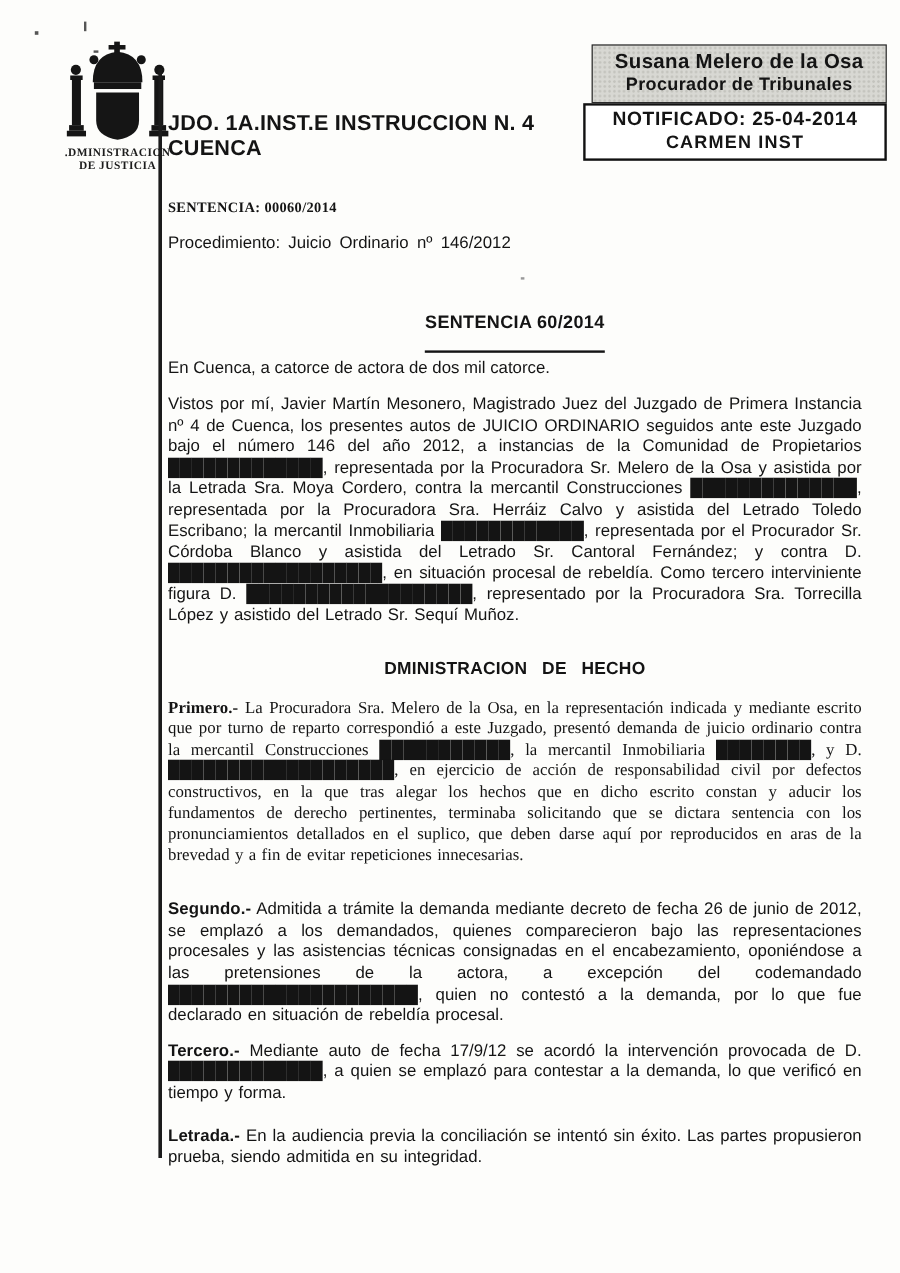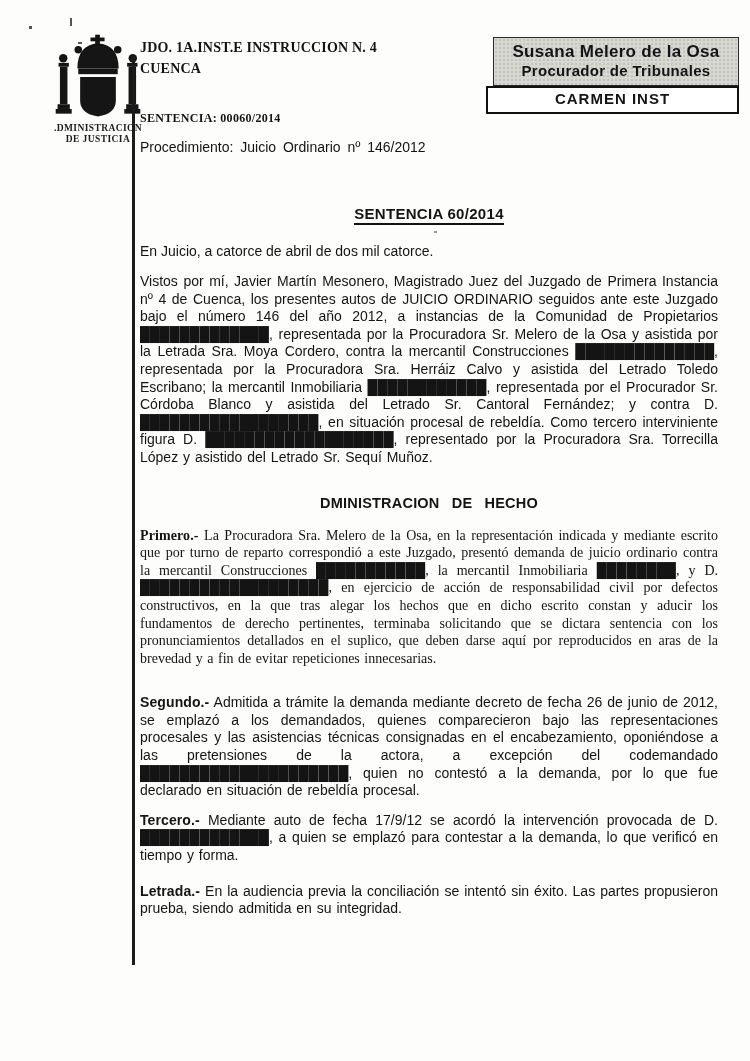--- a/index.html
+++ b/index.html
@@ -40,34 +40,34 @@
     border:2.5px solid #111;
     background:#fff;
     padding:2px 2px 4px 2px;
     text-align:center;
   }
   .stamp-bottom .l1{font-size:16px;font-weight:bold;letter-spacing:0.6px;line-height:20px;}
   .stamp-bottom .l2{font-size:15px;font-weight:bold;letter-spacing:1px;line-height:18px;}
   
   .content{position:absolute;left:140px;top:0;width:578px;}
   .court-name{
-    margin-top:37px;
-    font-family:Liberation Serif, serif;
-    font-weight:bold;font-size:14px;line-height:21px;letter-spacing:0.2px;
+    margin-top:92px;
+    font-family:Liberation Sans, sans-serif;
+    font-weight:bold;font-size:18px;line-height:21px;letter-spacing:0.2px;
   }
   .sentencia-ref{
     margin-top:32px;
     font-family:"Liberation Serif", serif;
     font-weight:bold;font-size:12px;letter-spacing:0.3px;
   }
   .procedimiento{margin-top:13px;font-size:14px;word-spacing:3px;}
   .doc-title{margin-top:50px;text-align:center;}
   .doc-title span{
     font-size:15px;font-weight:bold;letter-spacing:0.3px;
-    border-bottom:2.5px solid #141414;padding-bottom:1px;
+    border-bottom:2.5px solid #141414;padding-bottom:15px;
   }
   .date-line{margin-top:20px;font-size:14px;}
   .para{
     text-align:justify;
     font-size:14px;line-height:17.6px;
     word-spacing:1px;
   }
   .p-vistos{margin-top:14px;}
   .section-heading{
     margin-top:28px;text-align:center;
@@ -122,40 +122,41 @@
   </div>
 
   <div class="vline"></div>
 
   <div class="stamp">
     <div class="stamp-top">
       <div class="l1">Susana Melero de la Osa</div>
       <div class="l2">Procurador de Tribunales</div>
     </div>
     <div class="stamp-bottom">
+      <div class="l1">NOTIFICADO: 25-04-2014</div>
       <div class="l2">CARMEN INST</div>
     </div>
   </div>
 
   <div class="content">
 
     <div class="court-name">
       <div>JDO. 1A.INST.E INSTRUCCION N. 4</div>
       <div>CUENCA</div>
     </div>
 
     <div class="sentencia-ref">SENTENCIA: 00060/2014</div>
 
     <div class="procedimiento">Procedimiento: Juicio Ordinario nº 146/2012</div>
 
     <div class="doc-title">
       <span>SENTENCIA 60/2014</span>
     </div>
 
-    <div class="date-line">En Juicio, a catorce de abril de dos mil catorce.</div>
+    <div class="date-line">En Cuenca, a catorce de actora de dos mil catorce.</div>
 
     <div class="para p-vistos">Vistos por mí, Javier Martín Mesonero, Magistrado Juez del Juzgado de Primera Instancia nº 4 de Cuenca, los presentes autos de JUICIO ORDINARIO seguidos ante este Juzgado bajo el número 146 del año 2012, a instancias de la Comunidad de Propietarios █████████████, representada por la Procuradora Sr. Melero de la Osa y asistida por la Letrada Sra. Moya Cordero, contra la mercantil Construcciones ██████████████, representada por la Procuradora Sra. Herráiz Calvo y asistida del Letrado Toledo Escribano; la mercantil Inmobiliaria ████████████, representada por el Procurador Sr. Córdoba Blanco y asistida del Letrado Sr. Cantoral Fernández; y contra D. ██████████████████, en situación procesal de rebeldía. Como tercero interviniente figura D. ███████████████████, representado por la Procuradora Sra. Torrecilla López y asistido del Letrado Sr. Sequí Muñoz.</div>
 
     <div class="section-heading">DMINISTRACION DE HECHO</div>
 
     <div class="para p1">
       <b>Primero.-</b>
       <span>La Procuradora Sra. Melero de la Osa, en la representación indicada y mediante escrito que por turno de reparto correspondió a este Juzgado, presentó demanda de juicio ordinario contra la mercantil Construcciones ███████████, la mercantil Inmobiliaria ████████, y D. ███████████████████, en ejercicio de acción de responsabilidad civil por defectos constructivos, en la que tras alegar los hechos que en dicho escrito constan y aducir los fundamentos de derecho pertinentes, terminaba solicitando que se dictara sentencia con los pronunciamientos detallados en el suplico, que deben darse aquí por reproducidos en aras de la brevedad y a fin de evitar repeticiones innecesarias.</span>
     </div>
 

